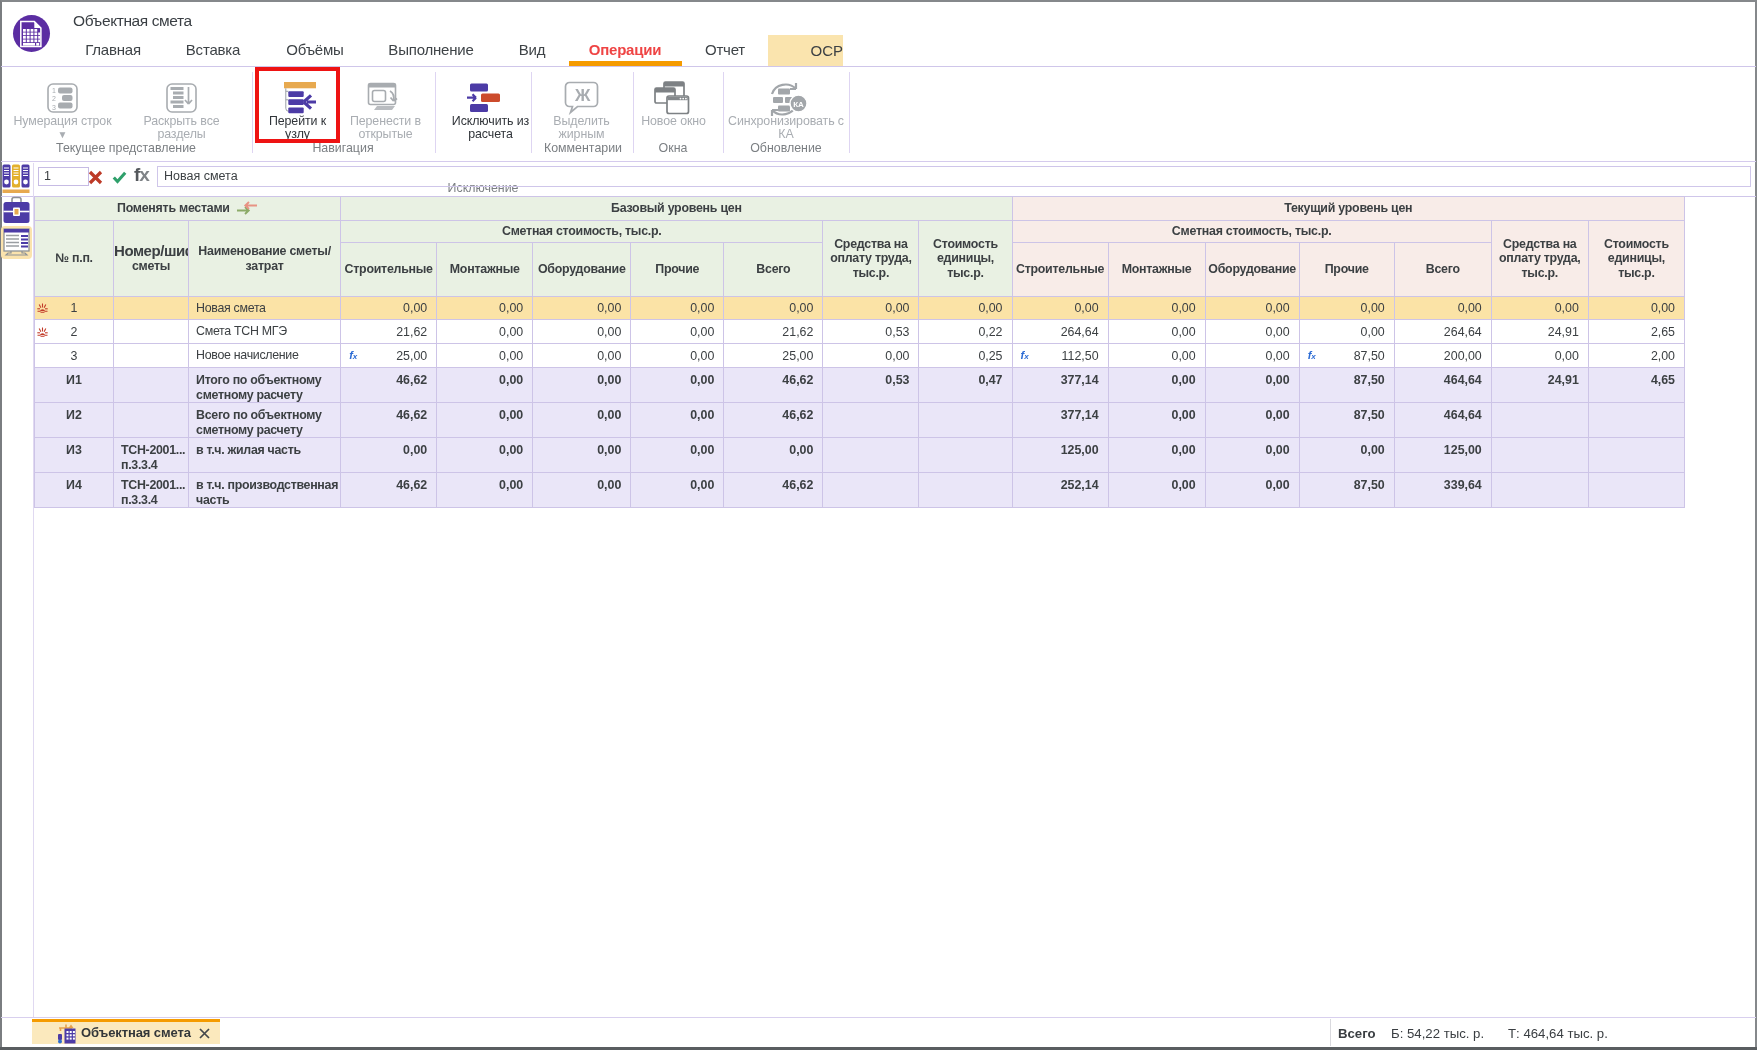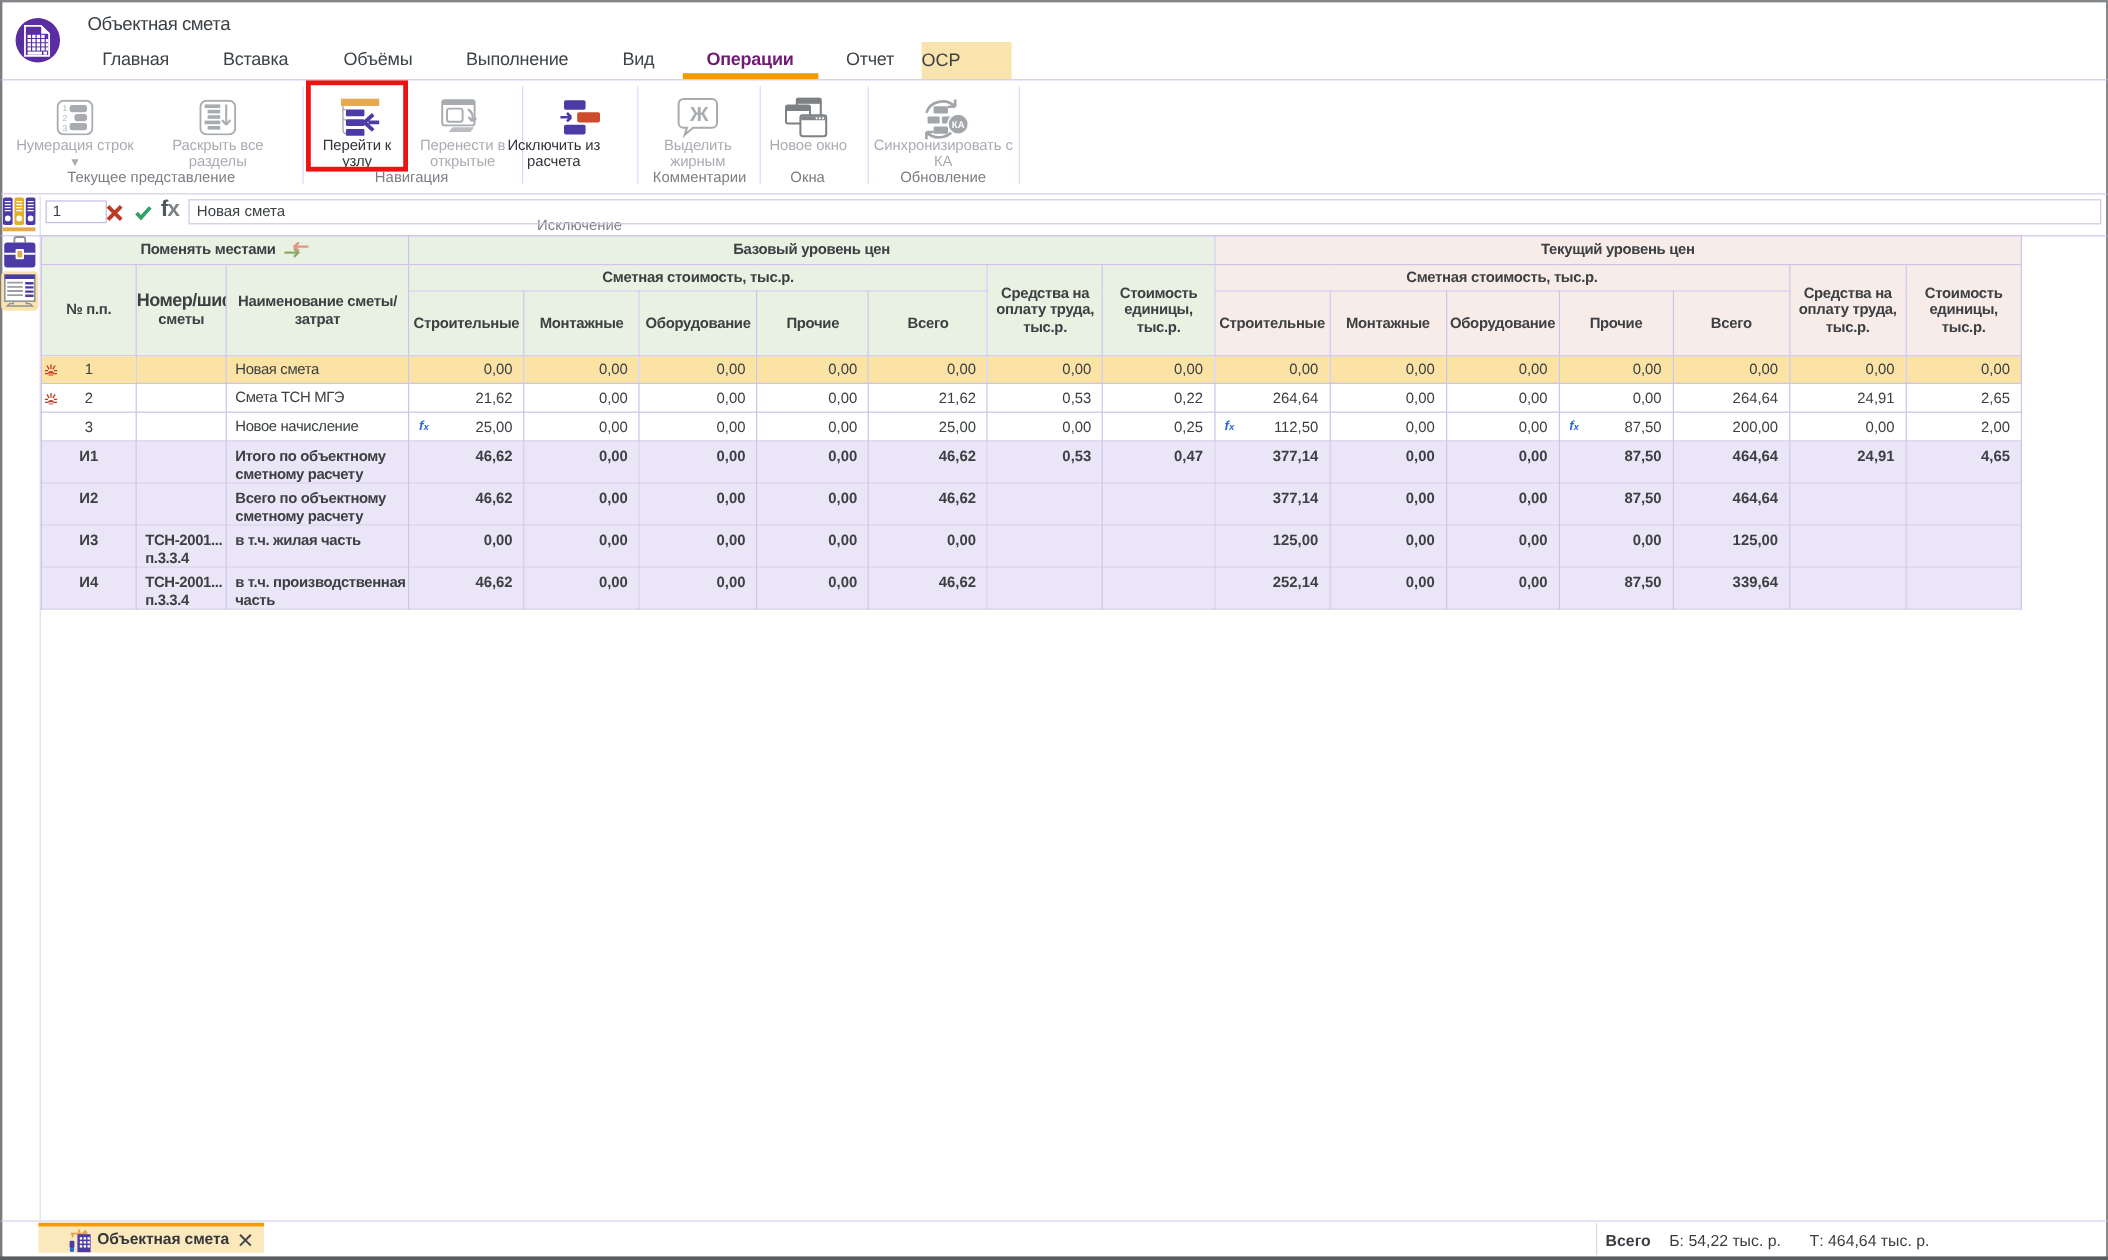--- a/index.html
+++ b/index.html
@@ -6,21 +6,21 @@
   body{width:1757px;height:1050px;position:relative;overflow:hidden;background:#fff;
        font-family:"Liberation Sans",sans-serif;color:#3c4043;}
   .abs{position:absolute;}
   
   #frame{position:absolute;left:0;top:0;width:1753px;height:1047px;border-left:2px solid #7a7d80;border-top:2px solid #85888b;border-right:2px solid #85888b;}
   #botedge{position:absolute;left:0;top:1047px;width:1757px;height:3px;background:#595d60;}
   
   #logo{position:absolute;left:13px;top:15px;width:37px;height:37px;border-radius:50%;background:#5b2da2;}
   #title{position:absolute;left:73px;top:12px;font-size:15.5px;letter-spacing:-0.4px;color:#3a3f44;}
   .tab{position:absolute;top:36px;height:27px;line-height:27px;font-size:15px;letter-spacing:-0.2px;color:#3e4347;text-align:center;}
-  #tab-osr{position:absolute;left:768px;top:35px;width:75px;height:31px;background:#fae4ae;text-align:left;line-height:31px;font-size:15px;}
+  #tab-osr{position:absolute;left:768px;top:35px;width:75px;height:31px;background:#fae4ae;text-align:right;line-height:31px;font-size:15px;}
   #tabline{position:absolute;left:1px;top:66px;width:1755px;height:1px;background:#cfc6ea;}
   #underline{position:absolute;left:569px;top:61px;width:113px;height:5px;background:#f59b00;}
   
   .vsep{position:absolute;top:72px;width:1px;height:81px;background:#ded5f2;}
   .blabel{position:absolute;top:115px;font-size:12.4px;line-height:12.5px;text-align:center;color:#a9adb2;letter-spacing:-0.1px;}
   .blabel.on{color:#303439;}
   .glabel{position:absolute;top:141px;font-size:12.4px;color:#7b7f83;text-align:center;}
   #ribline{position:absolute;left:1px;top:161px;width:1755px;height:1px;background:#d5cbed;}
   #redbox{position:absolute;left:255px;top:67px;width:77px;height:68px;border:4px solid #ee1313;}
   
@@ -80,21 +80,21 @@
     <rect x="10" y="28" width="12" height="2.6"></rect>
       <rect x="23.2" y="28" width="3" height="2.6"></rect>
   </g>
 </svg>
 <div id="title">Объектная смета</div>
 <div class="tab" style="left:63px;width:100px;">Главная</div>
 <div class="tab" style="left:163px;width:100px;">Вставка</div>
 <div class="tab" style="left:265px;width:100px;">Объёмы</div>
 <div class="tab" style="left:376px;width:110px;">Выполнение</div>
 <div class="tab" style="left:502px;width:60px;">Вид</div>
-<div class="tab" style="left:575px;width:100px;font-weight:bold;color:#701a75;">Операции</div>
+<div class="tab" style="left:575px;width:100px;font-weight:bold;color:#ef4444;">Операции</div>
 <div class="tab" style="left:675px;width:100px;">Отчет</div>
 <div id="tab-osr">ОСР</div>
 <div id="underline"></div>
 <div id="tabline"></div>
 
 <div class="vsep" style="left:252px;"></div>
 <div class="vsep" style="left:435px;"></div>
 <div class="vsep" style="left:531px;"></div>
 <div class="vsep" style="left:633px;"></div>
 <div class="vsep" style="left:723px;"></div>
@@ -172,21 +172,21 @@
     <rect x="20" y="16" width="10" height="6" rx="1"></rect>
     <rect x="13" y="24.5" width="12" height="6" rx="1"></rect>
   </g>
   <circle cx="33.5" cy="22.5" r="8.5" fill="#a2a6aa" stroke="#fff" stroke-width="1.4"></circle>
   <text x="33.5" y="26" font-size="8" font-weight="bold" fill="#fff" text-anchor="middle" font-family="Liberation Sans">КА</text>
 </svg>
 <div class="blabel" style="left:12px;width:101px;">Нумерация строк<br><span style="font-size:10px;letter-spacing:0;">▼</span></div>
 <div class="blabel" style="left:131px;width:101px;">Раскрыть все<br>разделы</div>
 <div class="blabel on" style="left:247px;width:101px;">Перейти к<br>узлу</div>
 <div class="blabel" style="left:335px;width:101px;">Перенести в<br>открытые</div>
-<div class="blabel on" style="left:411px;width:101px;text-align:center;">Исключить из<br>расчета</div>
+<div class="blabel on" style="left:440px;width:101px;text-align:center;">Исключить из<br>расчета</div>
 <div class="blabel" style="left:531px;width:101px;">Выделить<br>жирным</div>
 <div class="blabel" style="left:623px;width:101px;">Новое окно</div>
 <div class="blabel" style="left:711px;width:150px;">Синхронизировать с<br>КА</div>
 <div class="glabel" style="left:50px;width:152px;">Текущее представление</div>
 <div class="glabel" style="left:293px;width:100px;">Навигация</div>
 <div class="glabel" style="left:433px;width:100px;margin-top:40px;">Исключение</div>
 <div class="glabel" style="left:533px;width:100px;">Комментарии</div>
 <div class="glabel" style="left:623px;width:100px;">Окна</div>
 <div class="glabel" style="left:736px;width:100px;">Обновление</div>
 <div id="redbox"></div>

